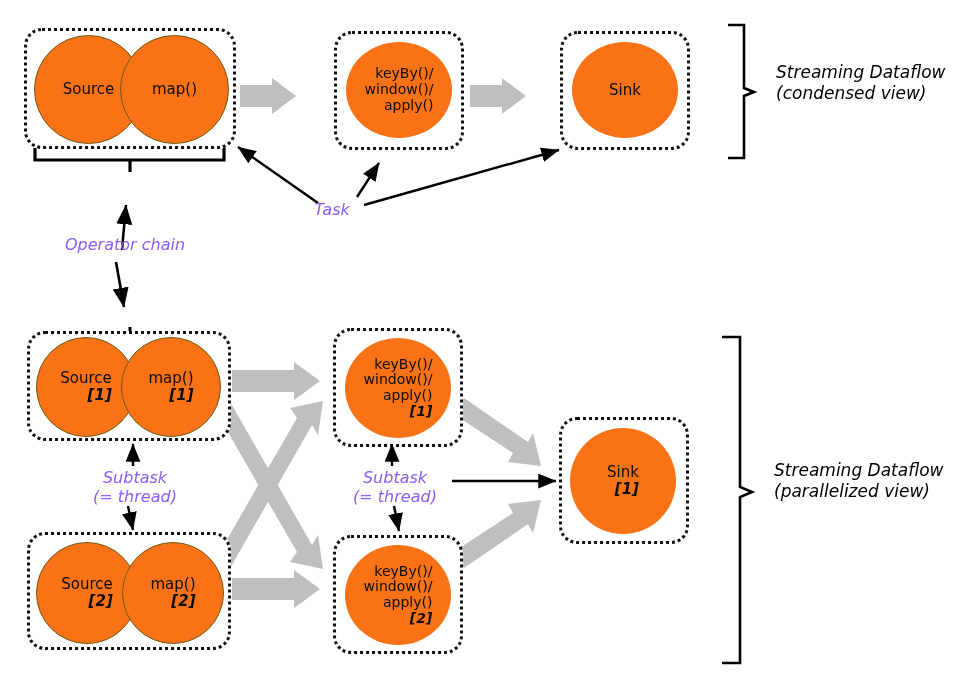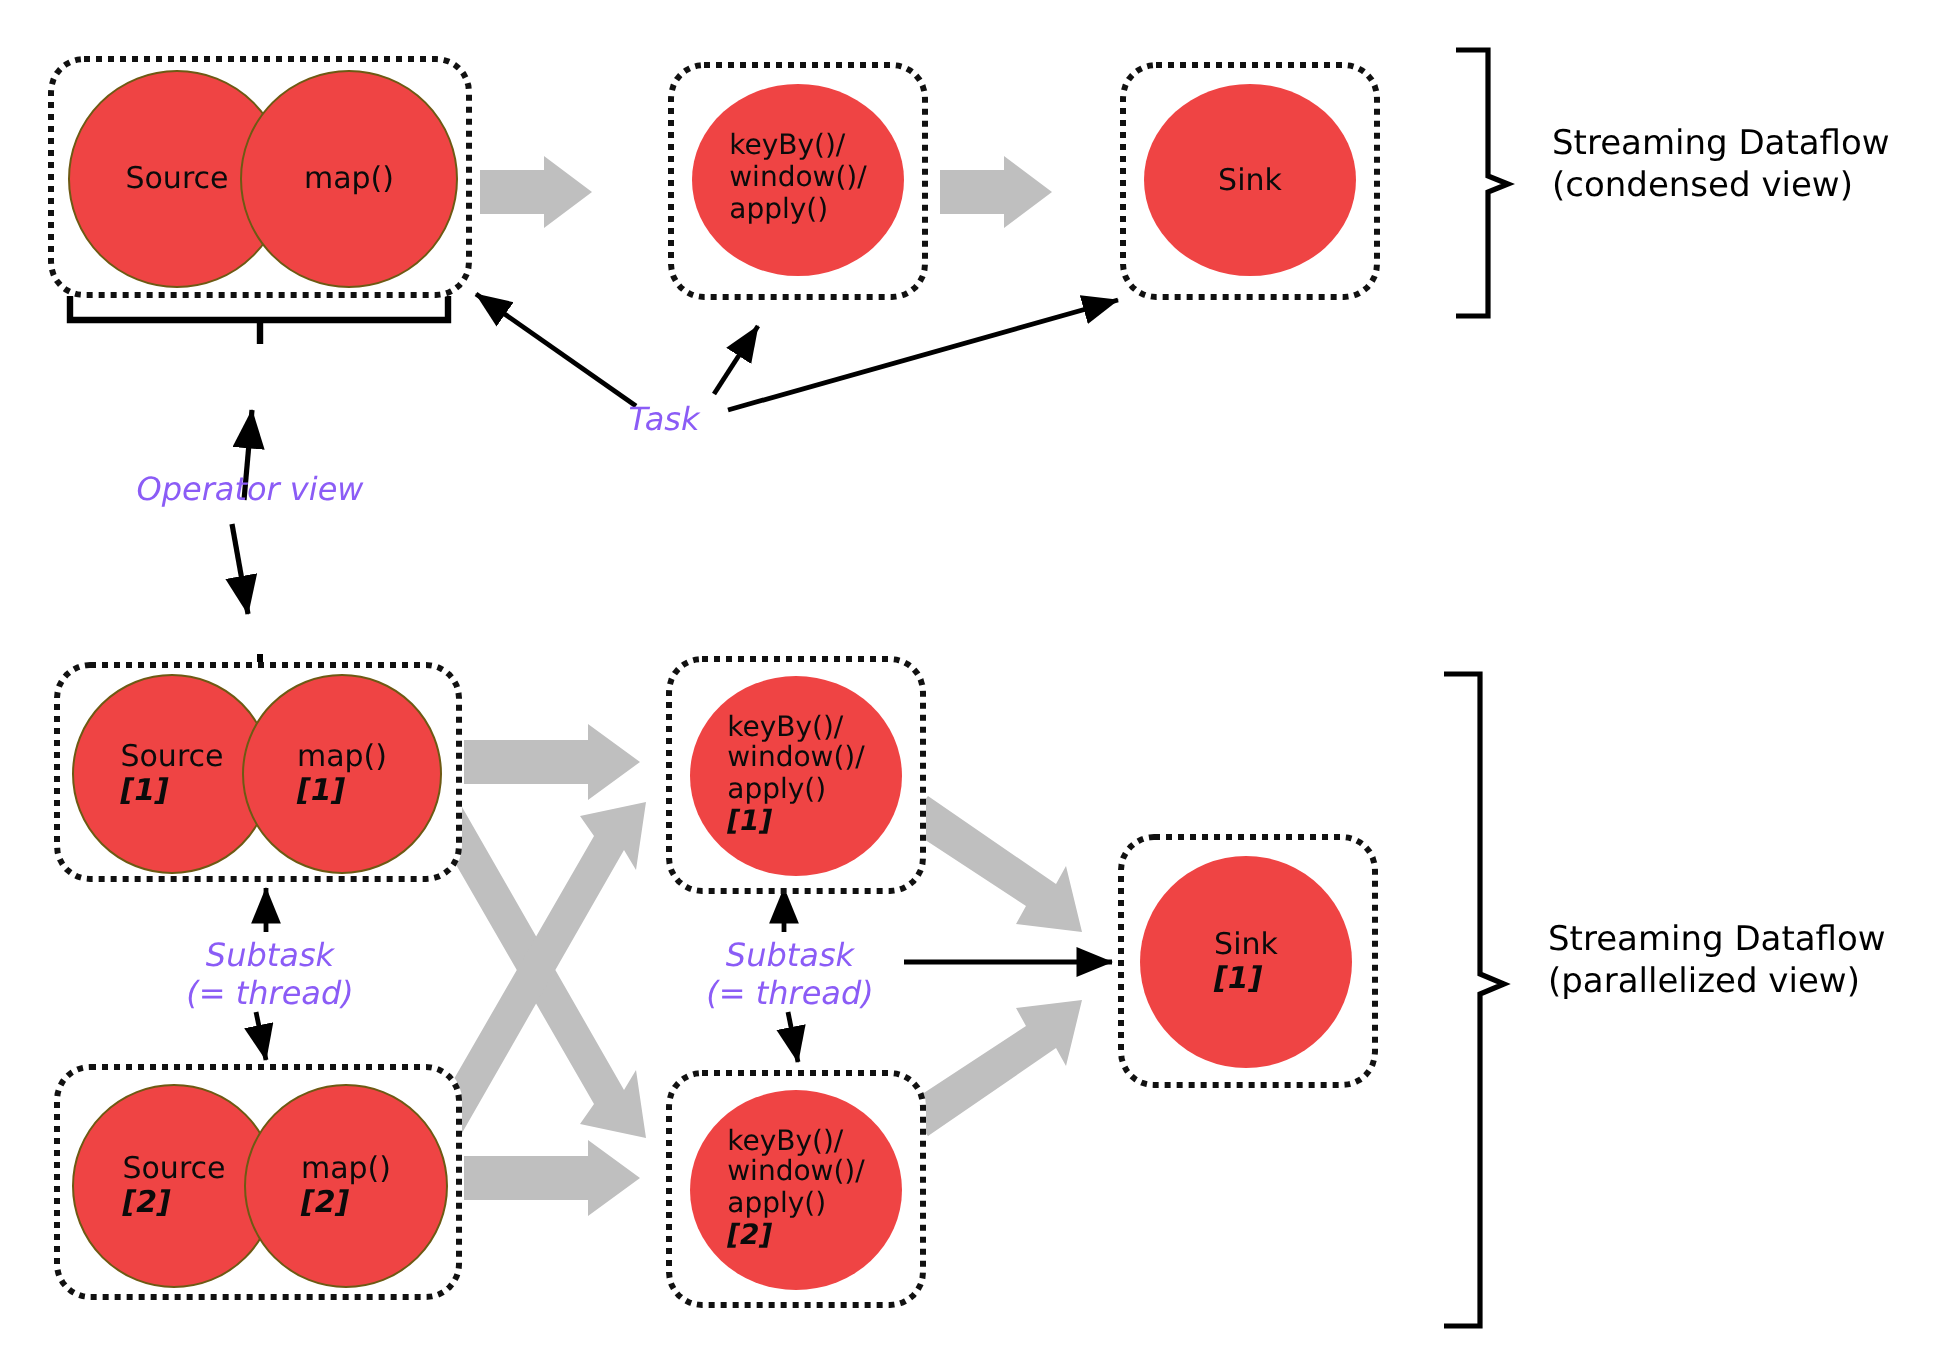--- a/index.html
+++ b/index.html
@@ -1,25 +1,25 @@
 <!DOCTYPE html>
 <html><head>
 <meta charset="utf-8">
 <style>
   html,body{margin:0;padding:0;background:#ffffff;}
   body{font-family:"DejaVu Sans","Liberation Sans",sans-serif;}
   #stage{position:relative;width:975px;height:686px;background:#fff;overflow:hidden;}
   svg.layer{position:absolute;left:0;top:0;width:975px;height:686px;overflow:visible;}
   .node-box{position:absolute;box-sizing:border-box;border:3px dotted #111;border-radius:18px;background:#fff;}
-  .circle{position:absolute;border-radius:50%;background:#ef4444;border:1.5px solid #6d5a13;
-          display:flex;align-items:center;justify-content:center;text-align:left;
+  .circle{position:absolute;border-radius:50%;background:#f97316;border:1.5px solid #6d5a13;
+          display:flex;align-items:center;justify-content:center;text-align:right;
           font-size:15px;color:#0b0b0b;line-height:1.12;}
   .circle.noborder{border:none;}
   .circle .idx{font-style:italic;font-weight:700;}
-  .sidelabel{position:absolute;font-size:17px;color:#000;line-height:1.22;
+  .sidelabel{position:absolute;font-style:italic;font-size:17px;color:#000;line-height:1.22;
              text-align:left;white-space:pre-line;}
   .annot{position:absolute;font-style:italic;font-size:16px;color:#8b5cf6;line-height:1.2;
          text-align:center;white-space:pre-line;}
   .txt-multi{white-space:pre-line;}
 </style>
 </head>
 <body>
 
 <div id="stage">
 
@@ -134,21 +134,21 @@
   </div>
   <div class="circle noborder" style="left:572px;top:42px;width:106px;height:96px;">
     <span class="txt-multi">Sink</span>
   </div>
 
   <div class="sidelabel" style="left:776px;top:62px;width:190px;">Streaming Dataflow
 (condensed view)</div>
 
   <div class="annot" style="left:296px;top:200px;width:72px;">Task</div>
 
-  <div class="annot" style="left:40px;top:235px;width:170px;">Operator view</div>
+  <div class="annot" style="left:40px;top:235px;width:170px;">Operator chain</div>
 
   <div class="node-box" style="left:27px;top:331px;width:204px;height:110px;">
   </div>
   <div class="circle" style="left:36px;top:337px;width:98px;height:98px;">
     <span>
       <span>Source</span><br>
       <span class="idx">[1]</span>
     </span>
   </div>
   <div class="circle" style="left:121px;top:337px;width:98px;height:98px;">

